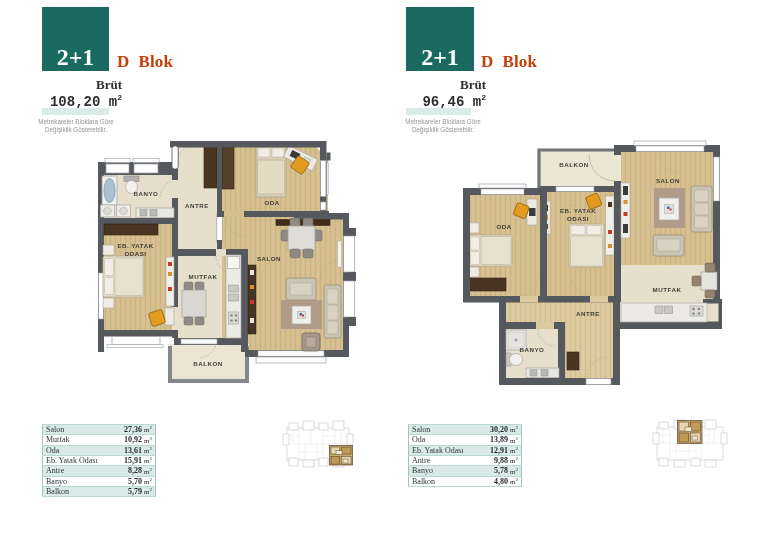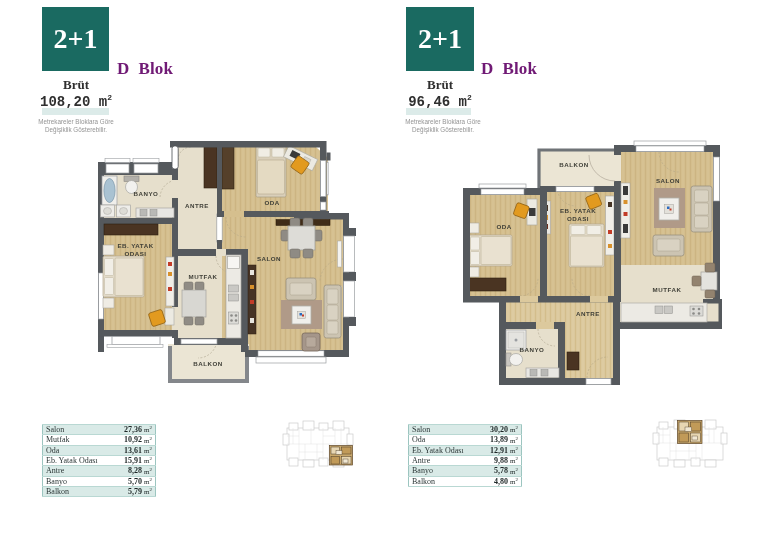--- a/index.html
+++ b/index.html
@@ -1,24 +1,24 @@
 <!DOCTYPE html>
 <html><head>
 <meta charset="utf-8">
 <style>
   html,body{margin:0;padding:0;background:#ffffff;}
   #page{position:relative;width:760px;height:545px;background:#ffffff;overflow:hidden;
         font-family:"Liberation Sans", sans-serif;}
   .hdrbox{position:absolute;background:#1a6a61;color:#ffffff;
           font-family:"Liberation Serif", serif;font-weight:bold;
           display:flex;align-items:flex-end;justify-content:center;}
-  .hdrbox span{font-size:28px;line-height:1;padding-bottom:18px;letter-spacing:0px;text-align:right;}
+  .hdrbox span{font-size:24px;line-height:1;padding-bottom:2px;letter-spacing:0px;text-align:right;}
   .dblok{position:absolute;font-family:"Liberation Serif", serif;font-weight:bold;
-         color:#701a75;font-size:17px;letter-spacing:0.2px;margin-top:7px;}
-  .brut{position:absolute;text-align:center;font-family:"Liberation Serif", serif;
+         color:#c2410c;font-size:17px;letter-spacing:0.2px;}
+  .brut{position:absolute;text-align:right;font-family:"Liberation Serif", serif;
         font-weight:bold;color:#2f2f2f;line-height:1.15;}
   .brut .l1{font-size:13px;}
   .brut .l2{font-size:14px;font-family:Liberation Mono, monospace;}
   .brut sup{font-size:8px;}
   .bar{position:absolute;background:#dcebe9;height:7px;}
   .note{position:absolute;text-align:center;color:#949494;font-size:6.3px;line-height:1.2;}
   table.areas{position:absolute;border-collapse:collapse;font-family:"Liberation Serif", serif;
         font-size:8px;color:#2c3737;}
   table.areas{border:1px solid #9cc5c0;}
   table.areas td{border-top:1px solid #b9d8d3;border-bottom:1px solid #b9d8d3;padding:0 3px;height:8px;}

